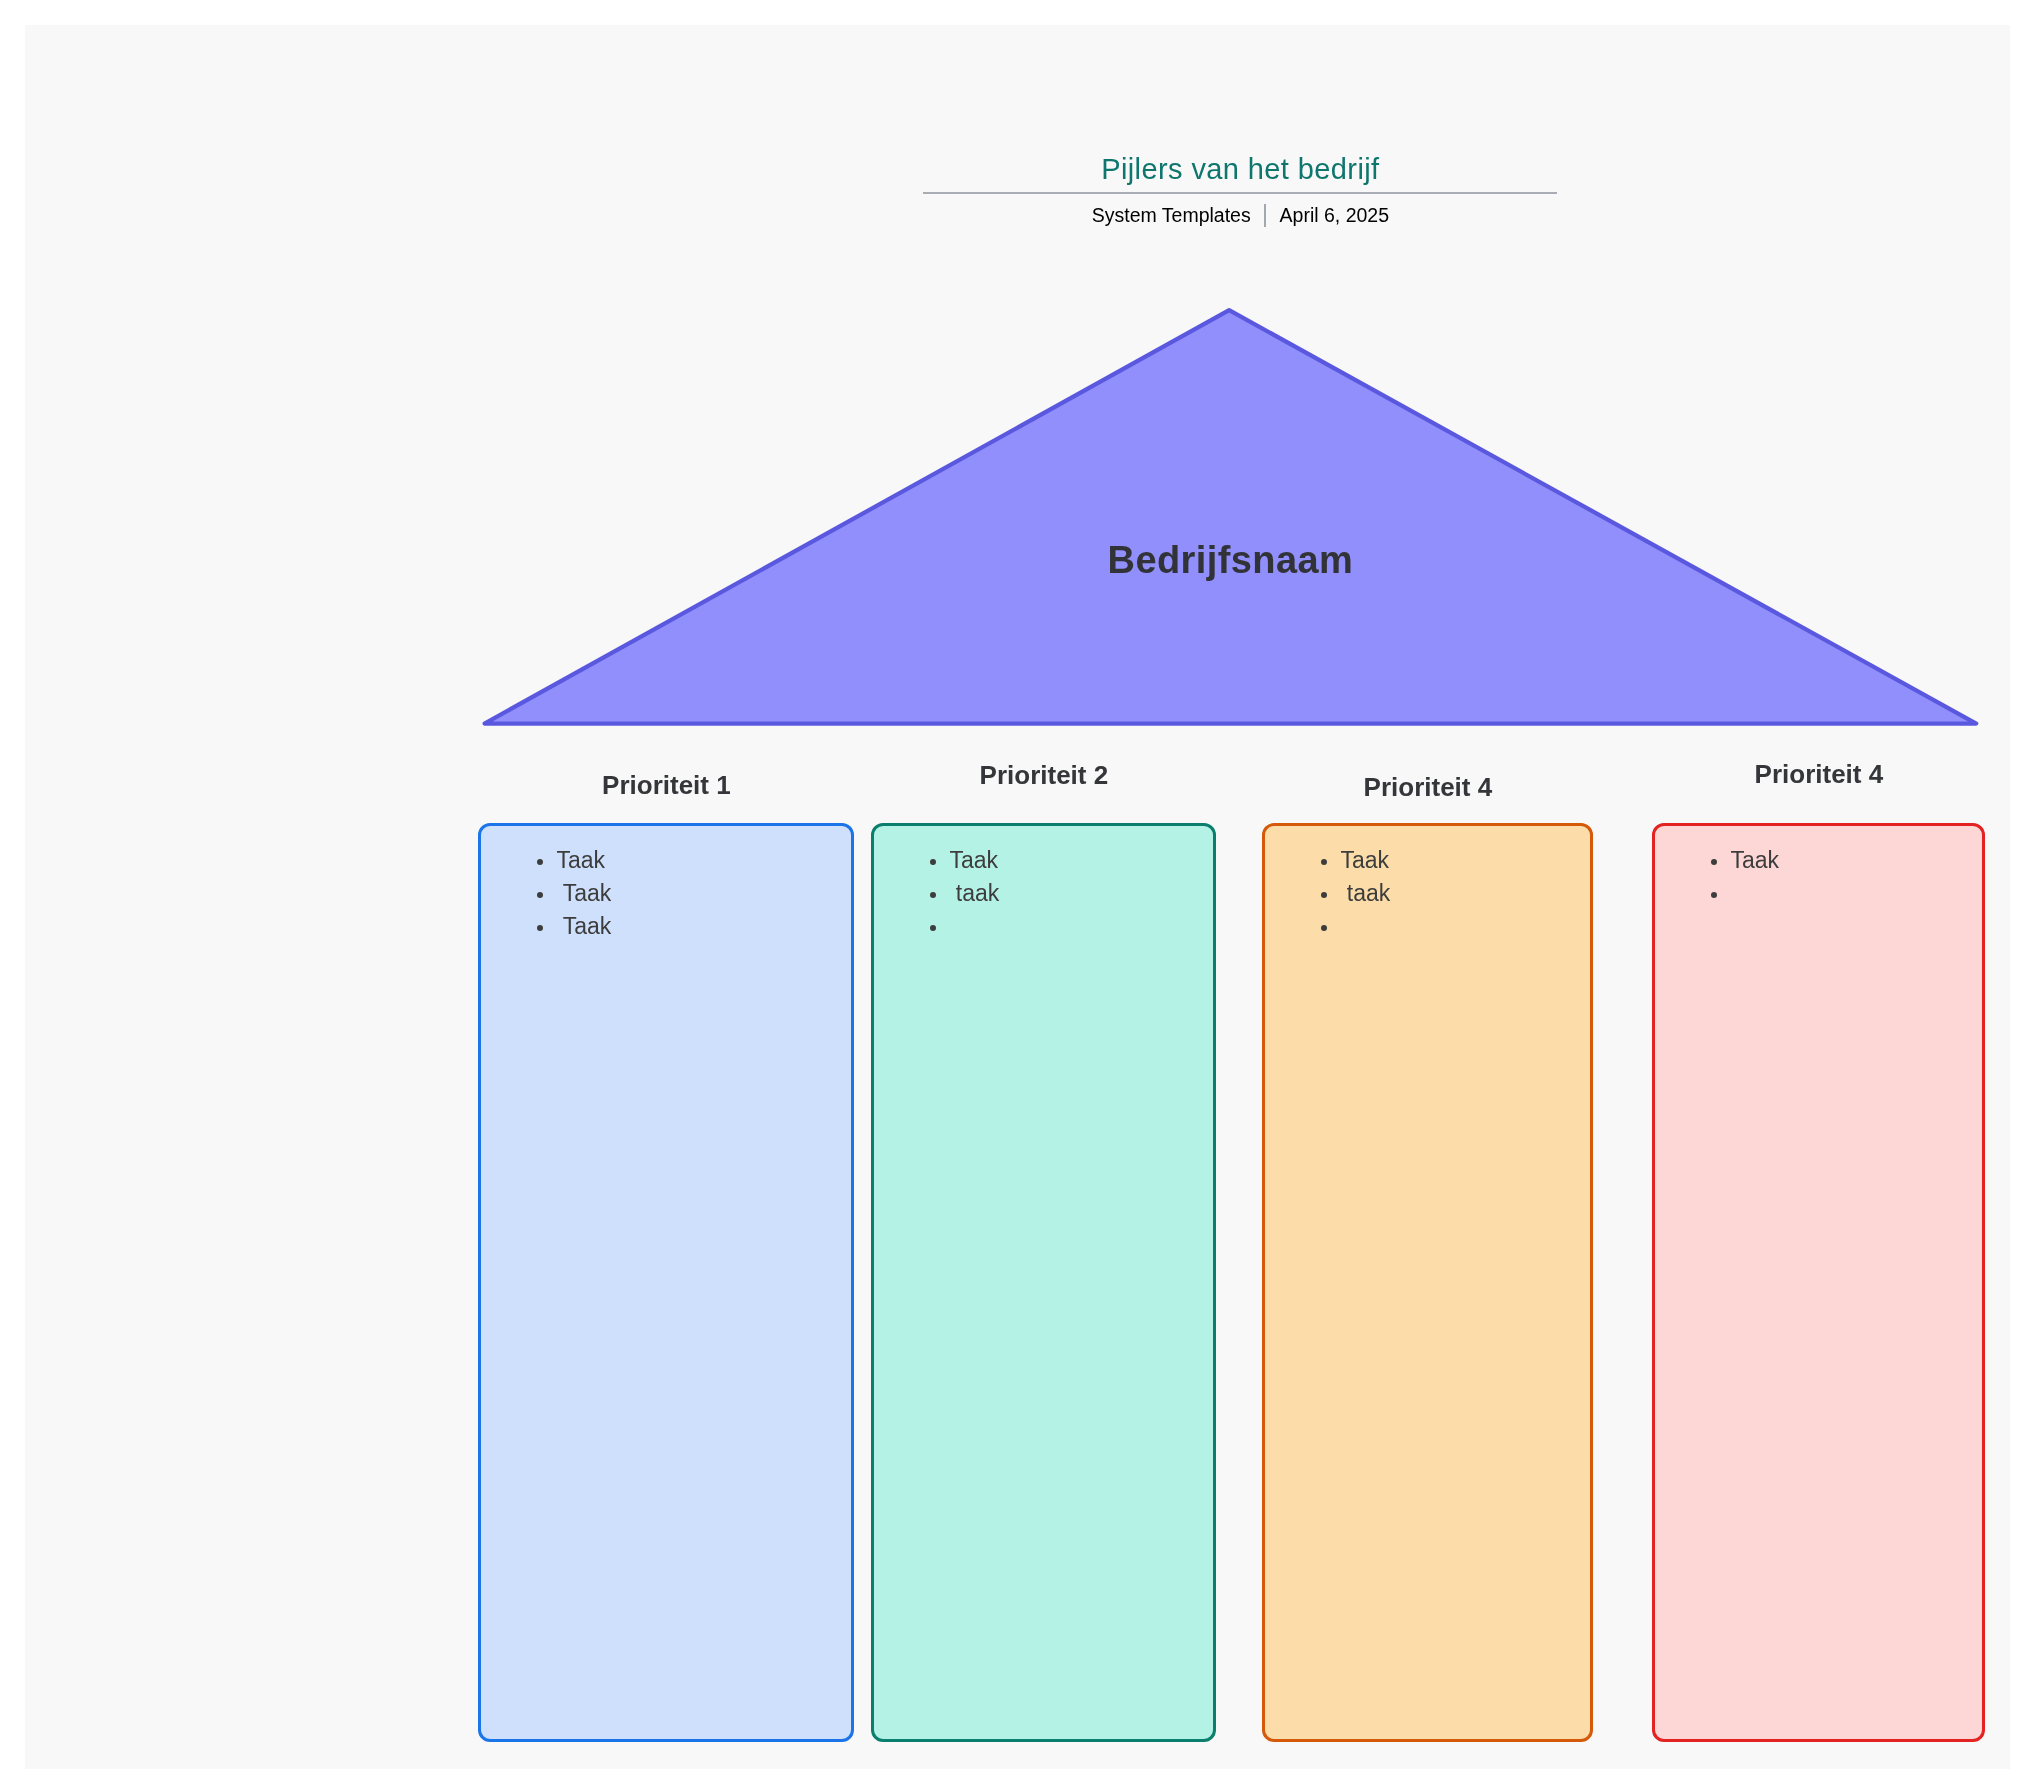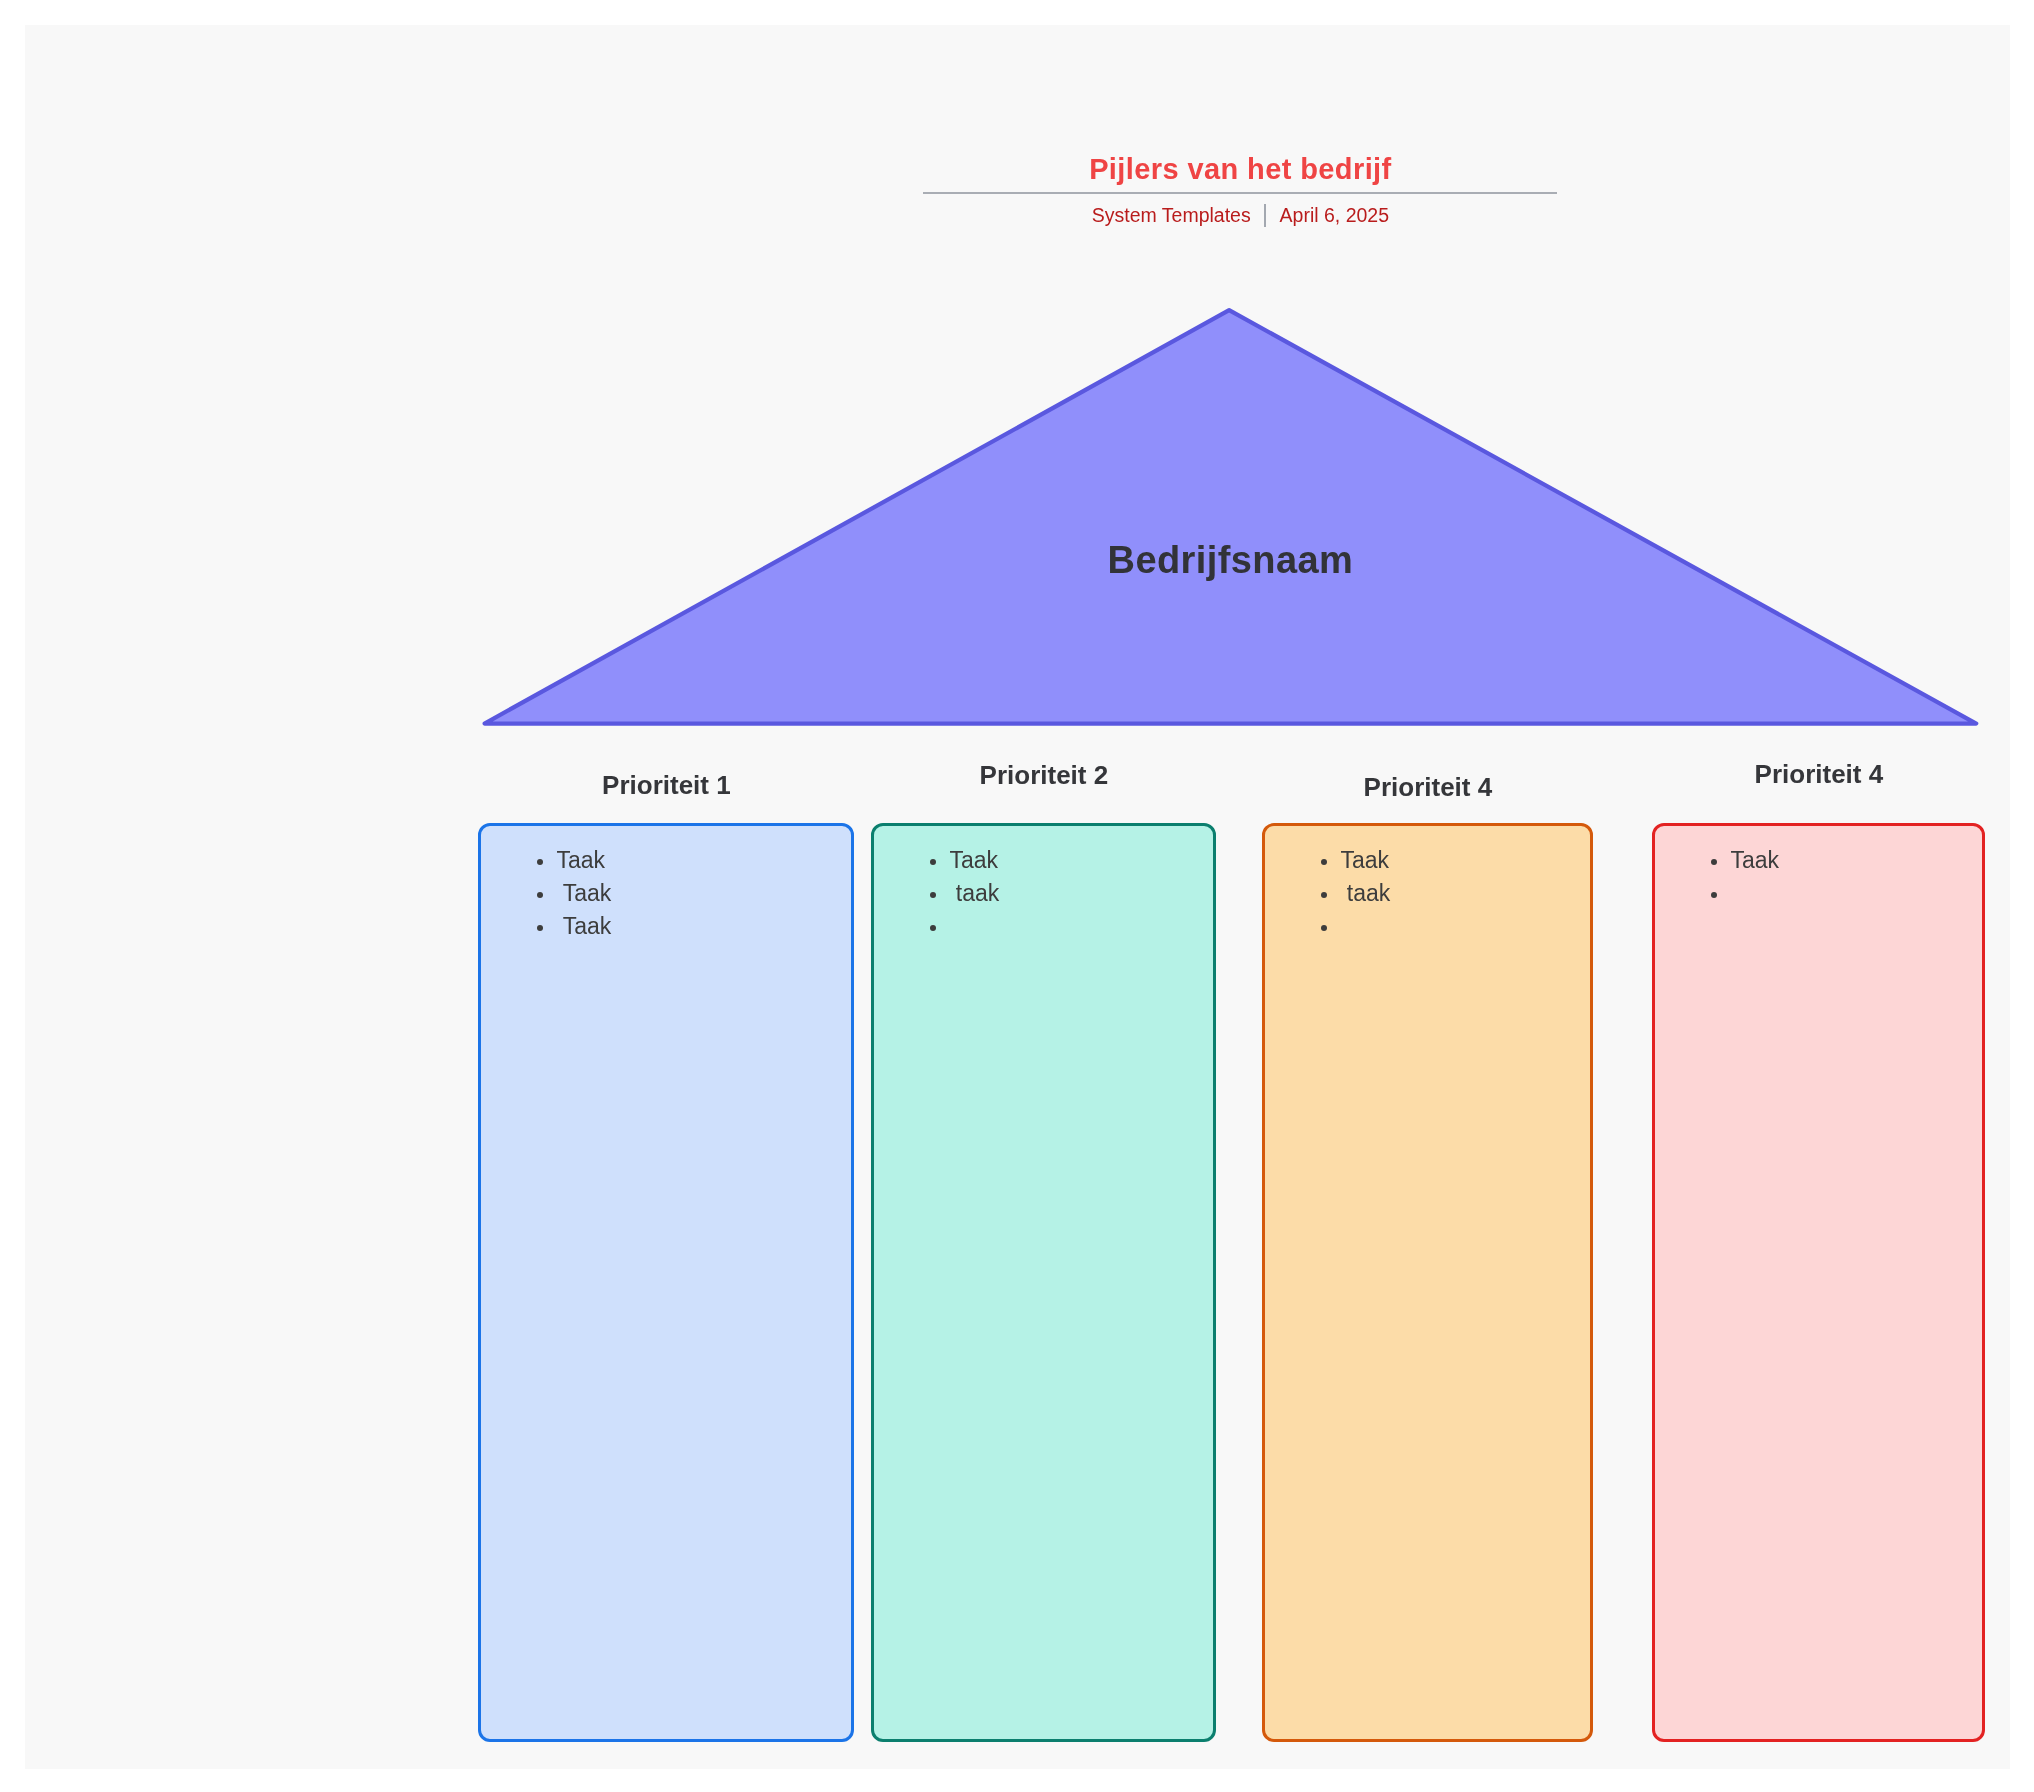--- a/index.html
+++ b/index.html
@@ -7,27 +7,27 @@
     position:relative;width:2034px;height:1793px;background:#ffffff;
     font-family:"Liberation Sans",sans-serif;overflow:hidden;
   }
   .canvas{
     position:absolute;left:25.4px;top:24.6px;width:1985px;height:1744px;
     background:#f8f8f8;
   }
   
   .doc-header{position:absolute;left:876px;top:127px;width:678px;text-align:center;}
   .doc-title{
-    font-size:29px;font-weight:700;color:#ef4444;letter-spacing:0.4px;line-height:34px;
+    font-size:29px;font-weight:400;color:#0f766e;letter-spacing:0.4px;line-height:34px;
   }
   .doc-title-underline{
     width:634px;height:2.5px;background:#a9adb4;margin:6px auto 9.3px auto;
   }
   .doc-meta{
-    font-size:19.5px;color:#b91c1c;line-height:24px;
+    font-size:19.5px;color:#000000;line-height:24px;
     display:flex;align-items:center;justify-content:center;gap:13.6px;
   }
   .meta-sep{display:inline-block;width:1.7px;height:23px;background:#a3a8b0;}
   
   .roof{position:absolute;left:449px;top:275px;width:1517px;height:432px;}
   .roof-label{
     position:absolute;left:866px;top:509px;width:678px;text-align:center;
     font-size:38px;font-weight:700;color:#323338;line-height:53px;letter-spacing:0.4px;
   }
   

